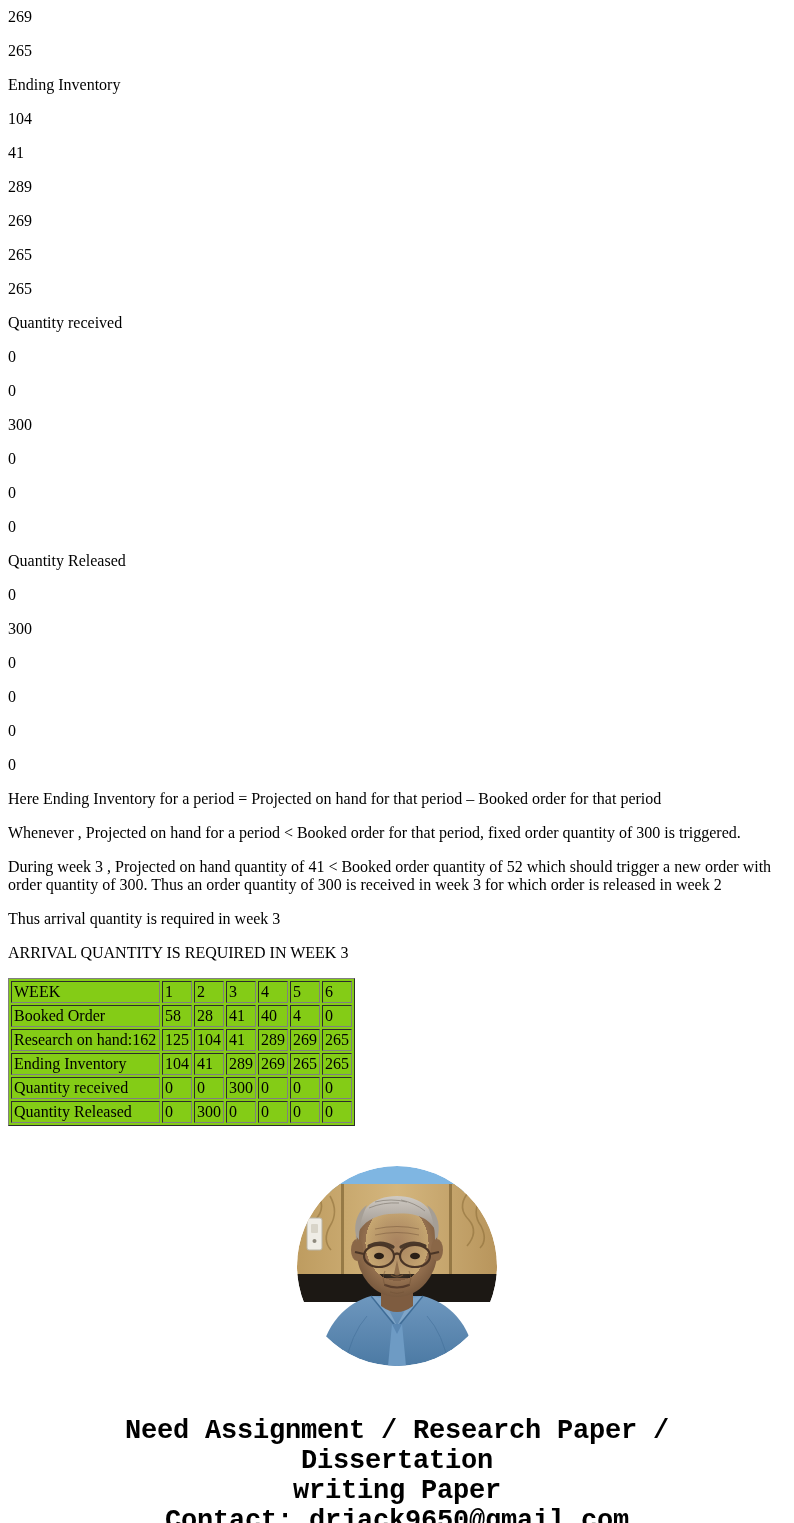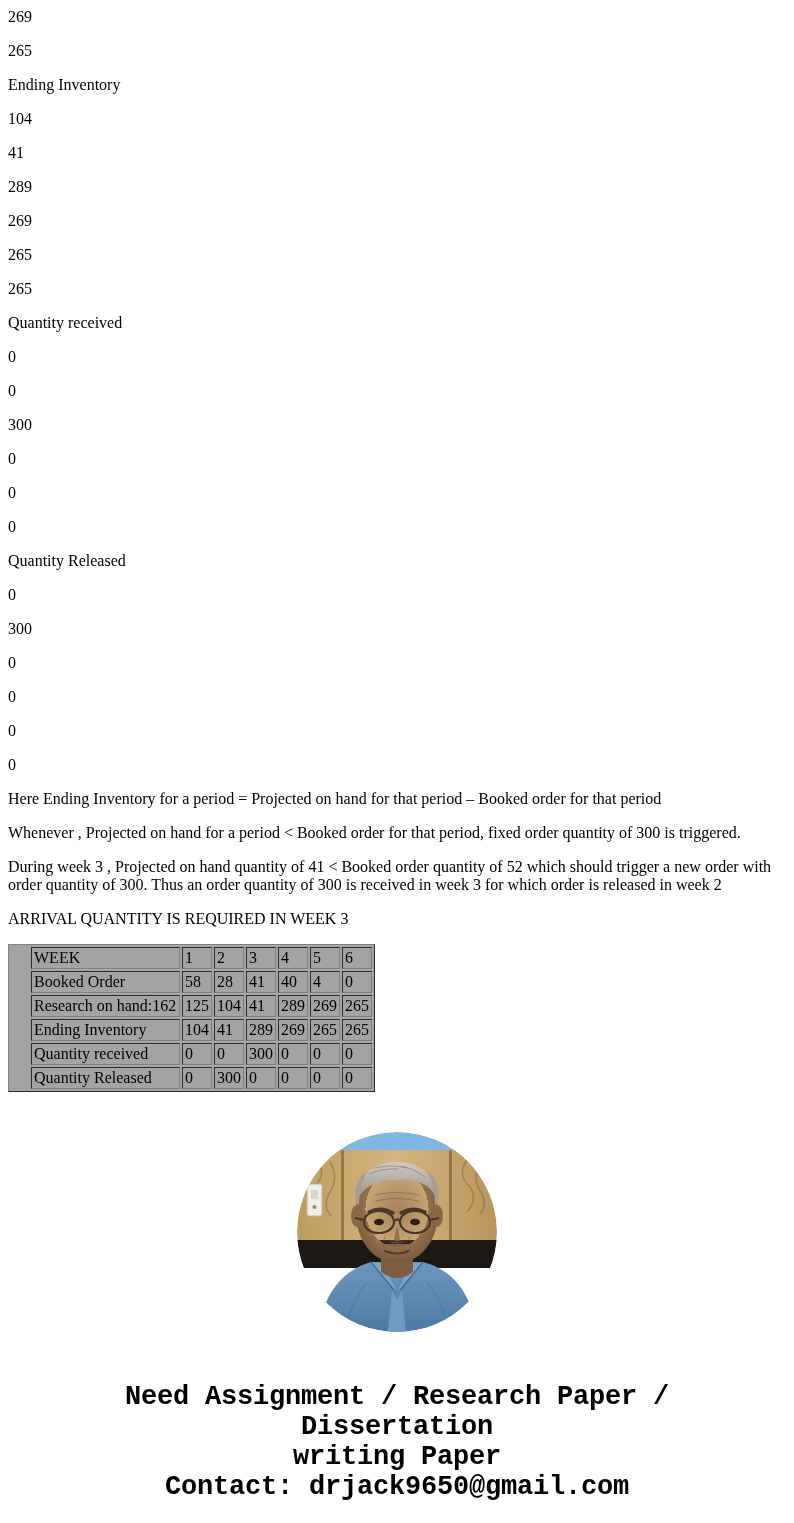--- a/index.html
+++ b/index.html
@@ -41,22 +41,21 @@
   }
 
   
   table.wk {
     border-collapse: separate;
     border-spacing: 2px;
     border: 1px outset #808080;
     margin: 0;
     font-size: 16px;
     line-height: 18px;
-    background: #a3a3a3;
-    padding-left: 20px;
+    background: #84cc16;
   }
   table.wk td {
     border: 1px inset #808080;
     padding: 1px 2px;
     vertical-align: top;
     white-space: nowrap;
     text-align: left;
   }
   table.wk td.rowhead {
     min-width: 143px;
@@ -129,20 +128,21 @@
     <p class="line">0</p>
     <p class="line">0</p>
     <p class="line">0</p>
     <p class="line">0</p>
   </div>
 
   <div class="prose">
     <p>Here Ending Inventory for a period = Projected on hand for that period – Booked order for that period</p>
     <p>Whenever , Projected on hand for a period &lt; Booked order for that period, fixed order quantity of 300 is triggered.</p>
     <p>During week 3 , Projected on hand quantity of 41 &lt; Booked order quantity of 52 which should trigger a new order with order quantity of 300. Thus an order quantity of 300 is received in week 3 for which order is released in week 2</p>
+    <p>Thus arrival quantity is required in week 3</p>
     <p>ARRIVAL QUANTITY IS REQUIRED IN WEEK 3</p>
   </div>
 
   <table class="wk">
     <tbody>
       <tr>
         <td class="rowhead">WEEK</td>
         <td class="num">1</td>
         <td class="num">2</td>
         <td class="num">3</td>

